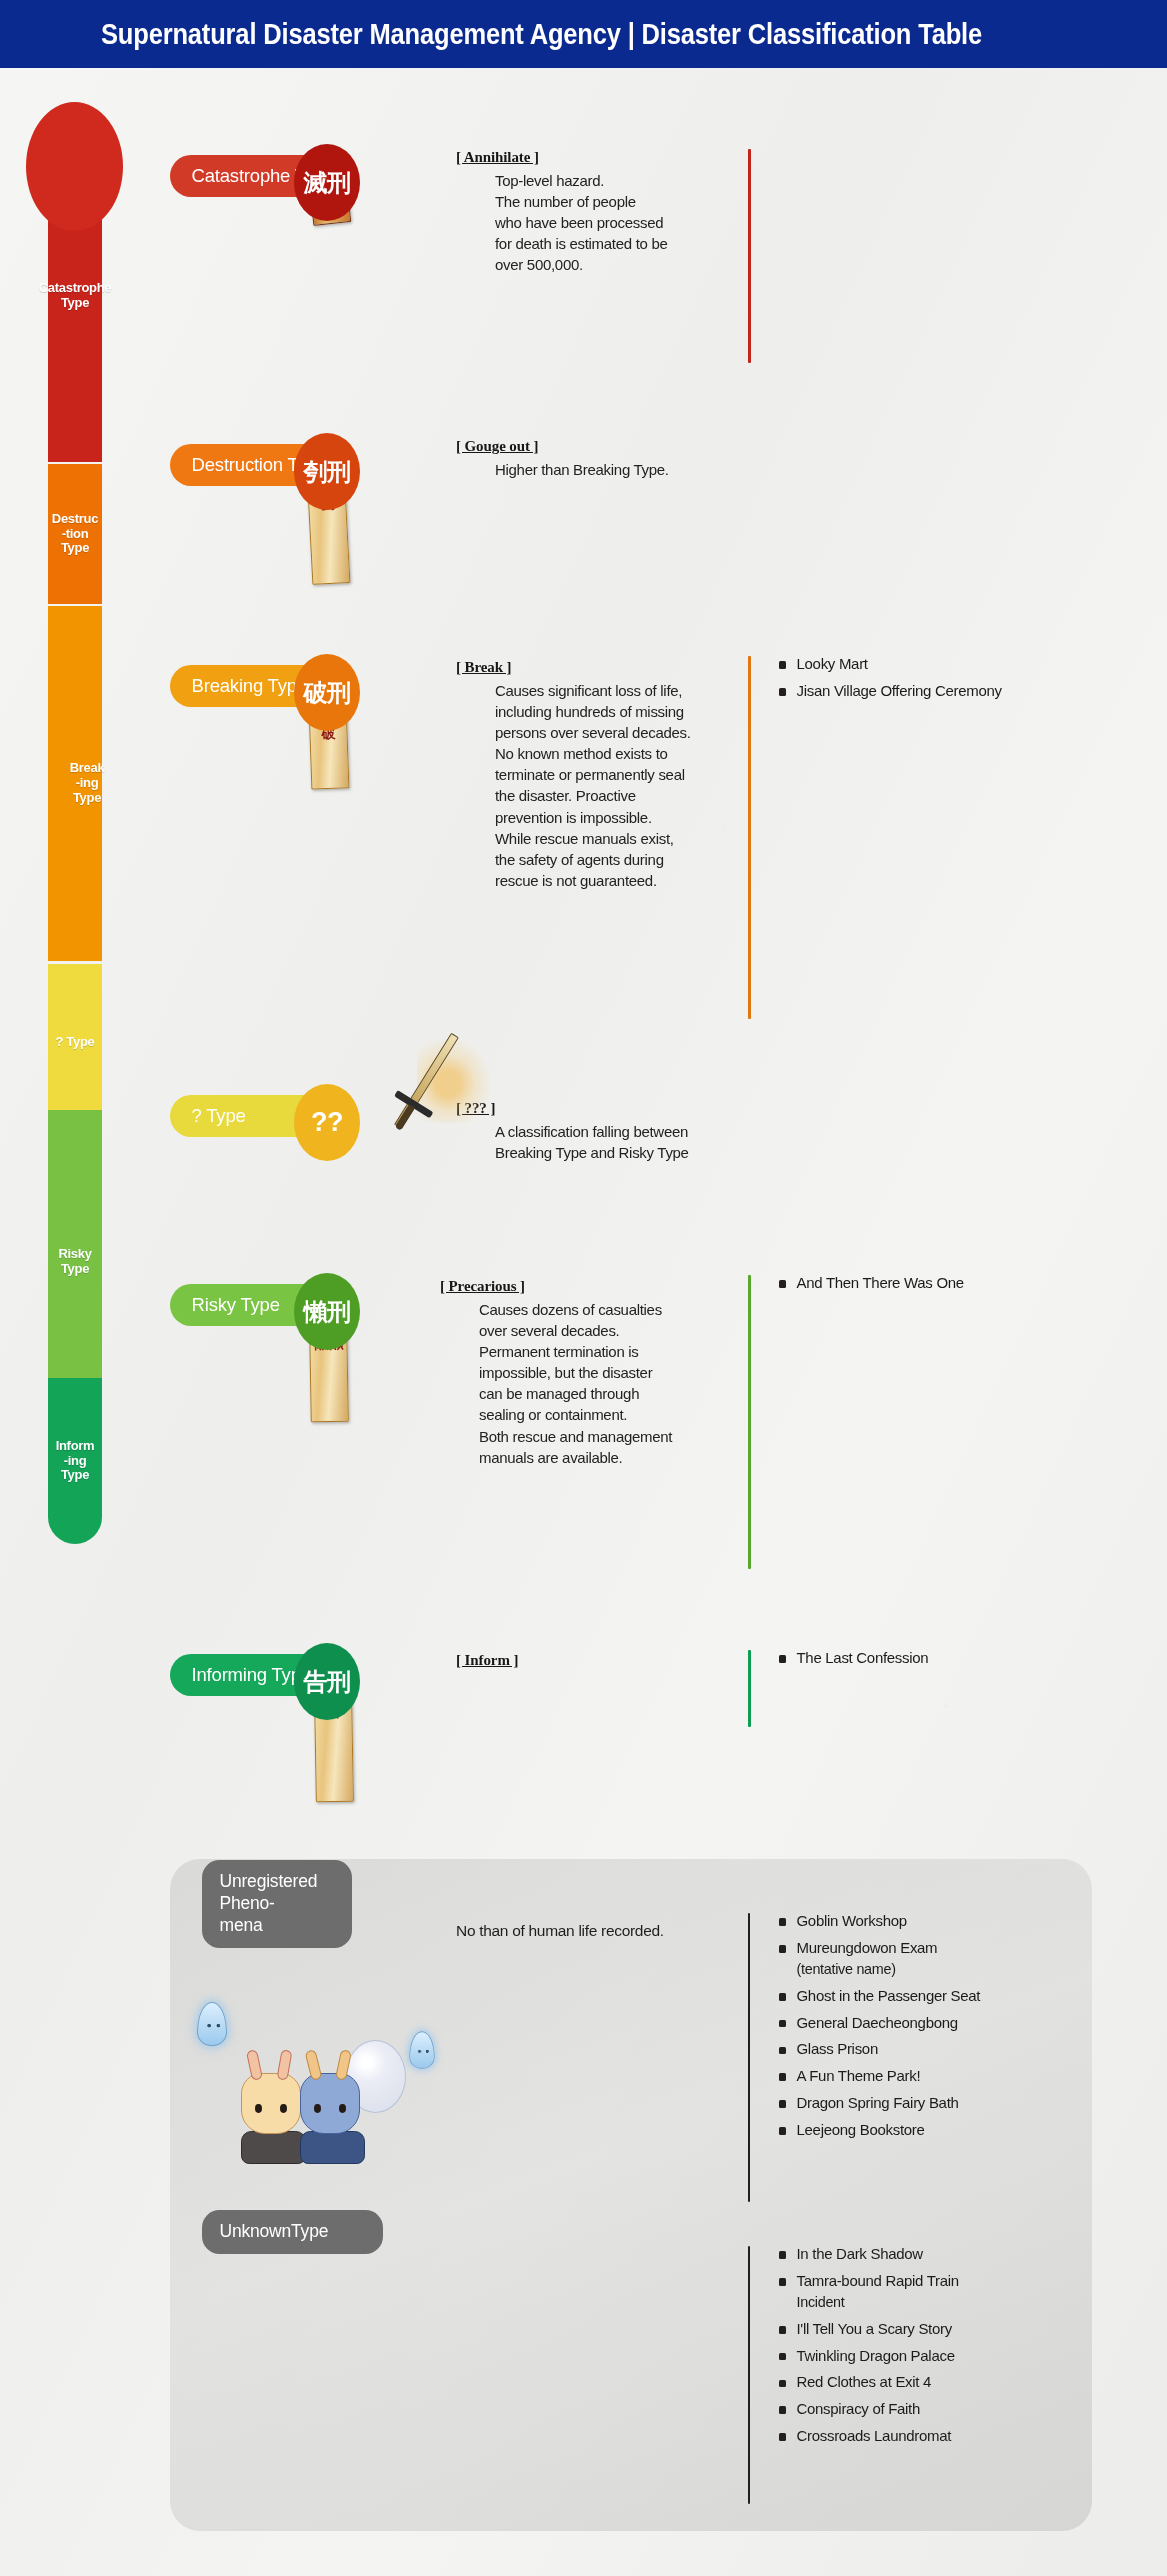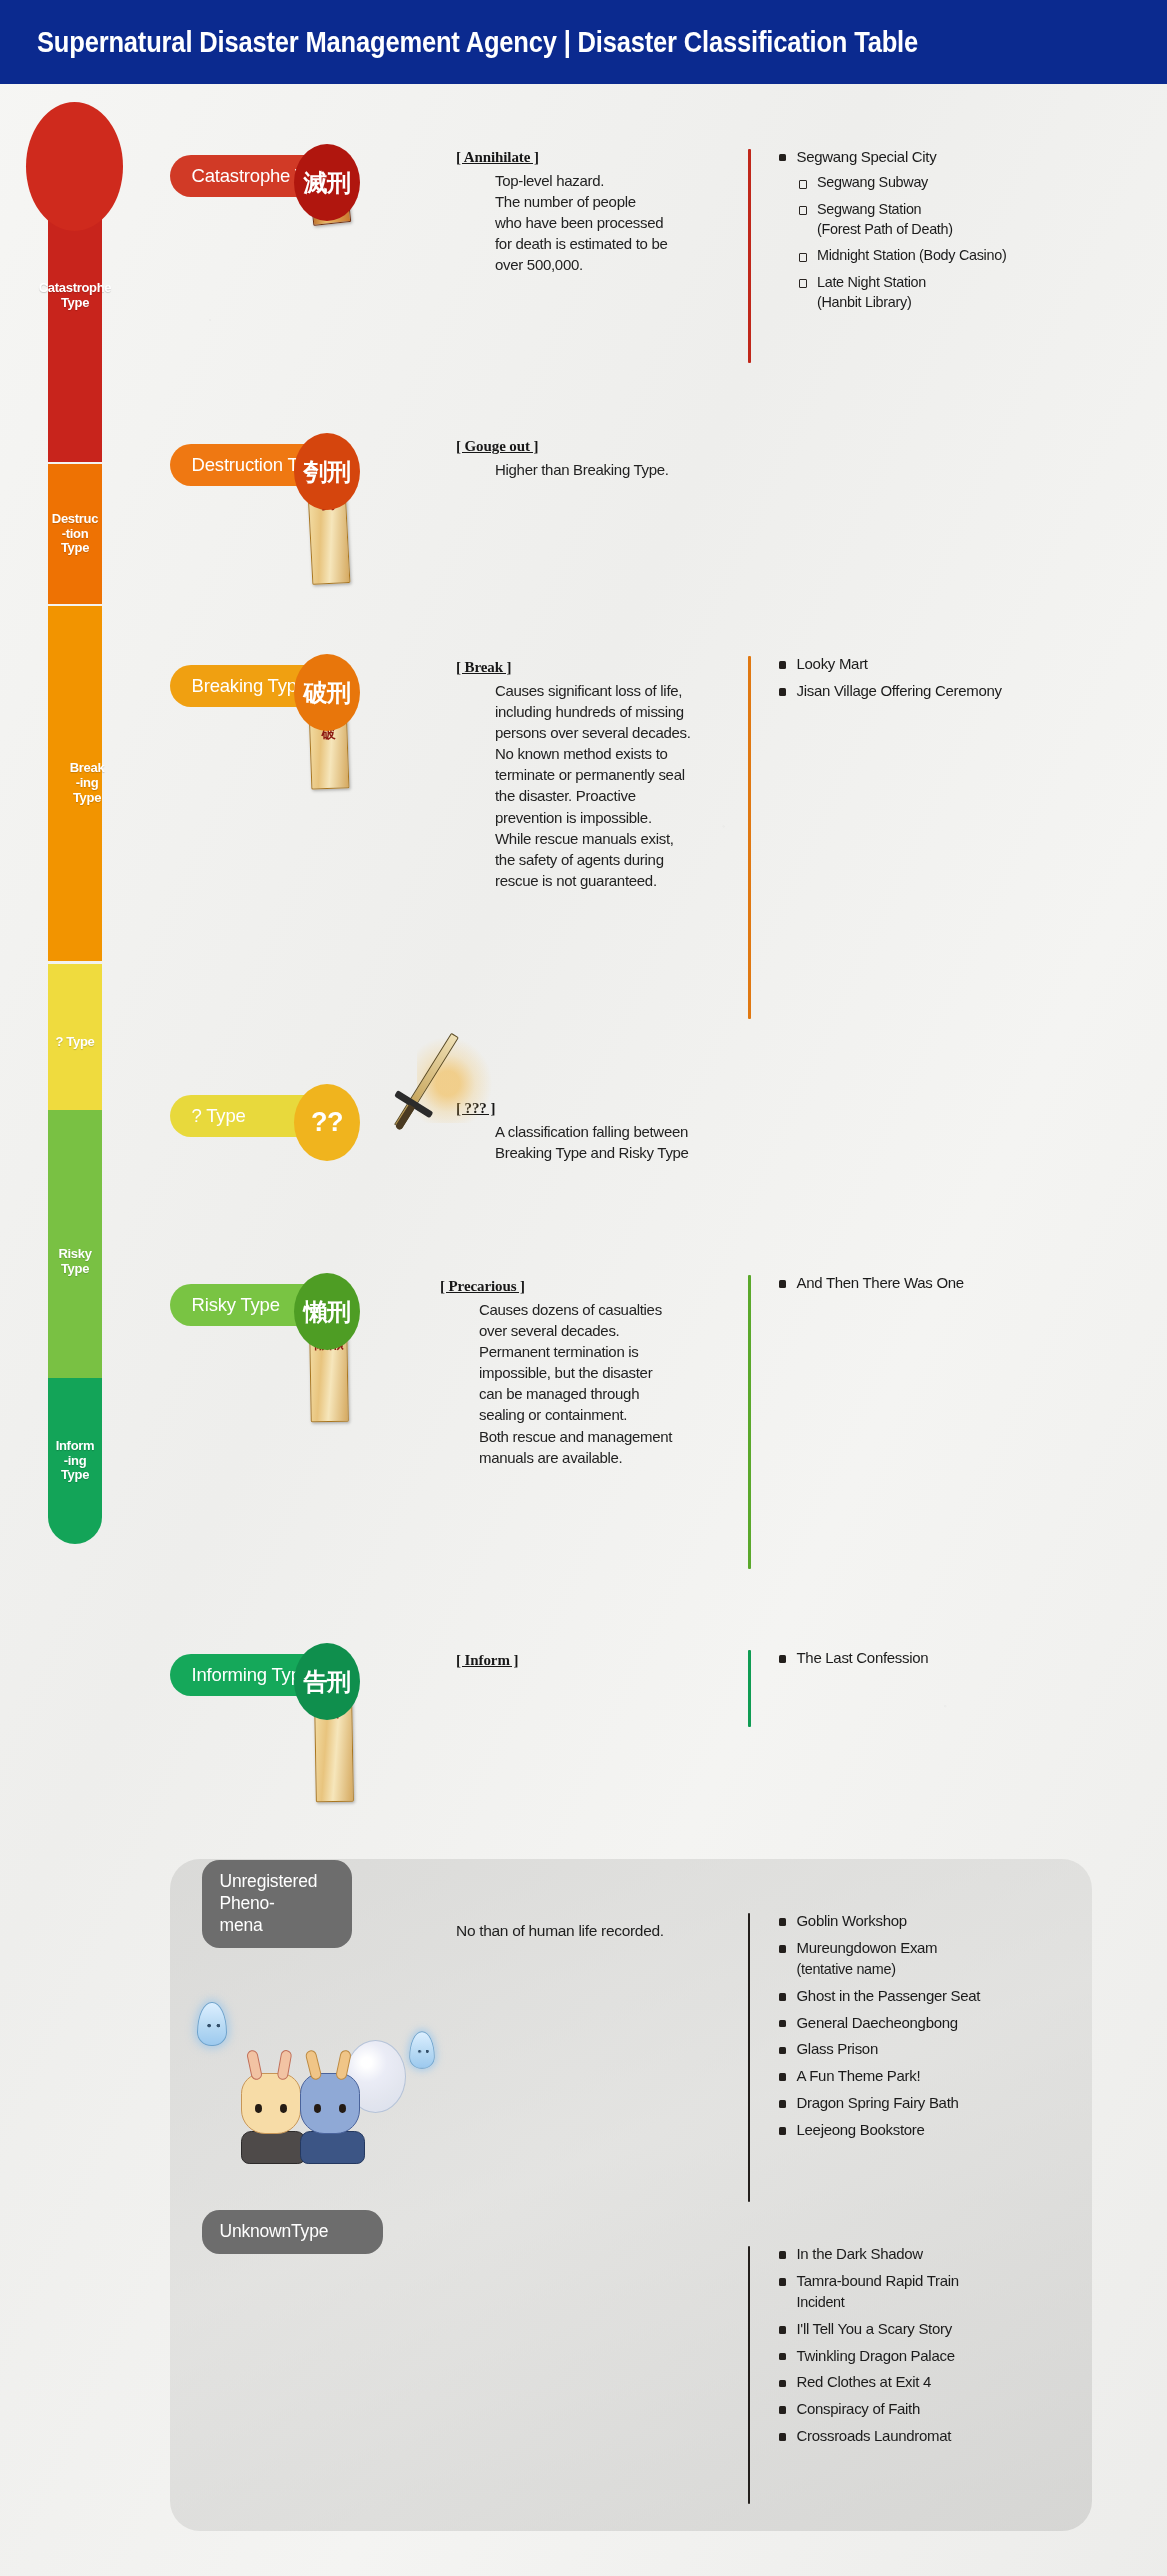--- a/index.html
+++ b/index.html
@@ -17,23 +17,23 @@
       radial-gradient(circle at 62% 31%, rgba(0,0,0,.02) 0 1px, transparent 1.5px),
       radial-gradient(circle at 81% 64%, rgba(0,0,0,.022) 0 1px, transparent 1.5px),
       radial-gradient(circle at 35% 77%, rgba(0,0,0,.02) 0 1px, transparent 1.5px),
       linear-gradient(115deg, #f6f6f4 0%, #eeeeec 38%, #f4f4f2 64%, #ececea 100%);
     overflow: hidden;
   }
 
   
   #header {
     position: absolute; left: 0; top: 0;
-    width: 1167px; height: 84px;
+    width: 1167px; height: 68px;
     background: #0b2a8f;
-    display: flex; align-items: center;
+    display: flex; align-items: center; justify-content: center;
   }
   #header .title {
     color: #ffffff;
     font-size: 29px;
     font-weight: bold;
     letter-spacing: -0.2px;
     margin-left: 37px;
     white-space: nowrap;
     transform: scaleX(.88);
     transform-origin: left center;
@@ -285,29 +285,20 @@
     <div class="desc" style="left:456px;top:5.2px">
       <div class="term">[ Annihilate ]</div>
       <div class="body" style="white-space:pre-line">Top-level hazard.
 The number of people
 who have been processed
 for death is estimated to be
 over 500,000.</div>
     </div>
     <div class="listcol" style="top:2.6px">
       <div class="rule" style="height:214px;background:#c0271a"></div>
-      <ul>
-        <li>Segwang Special City</li>
-        <li class="sub">Segwang Subway</li>
-        <li class="sub">Segwang Station</li>
-        <li class="cont">(Forest Path of Death)</li>
-        <li class="sub">Midnight Station (Body Casino)</li>
-        <li class="sub">Late Night Station</li>
-        <li class="cont">(Hanbit Library)</li>
-      </ul>
     </div>
   </div>
 
   <div class="row" style="top:433px">
     <div class="badge-wrap" style="left:170px;top:0;width:216px;height:88px">
       <div class="pill" style="width:155px;background:#ef7812">
         <span>Destruction Type</span>
       </div>
       <div class="circle" style="left:124px;background:#d5450d">
         <span>刳刑</span>

